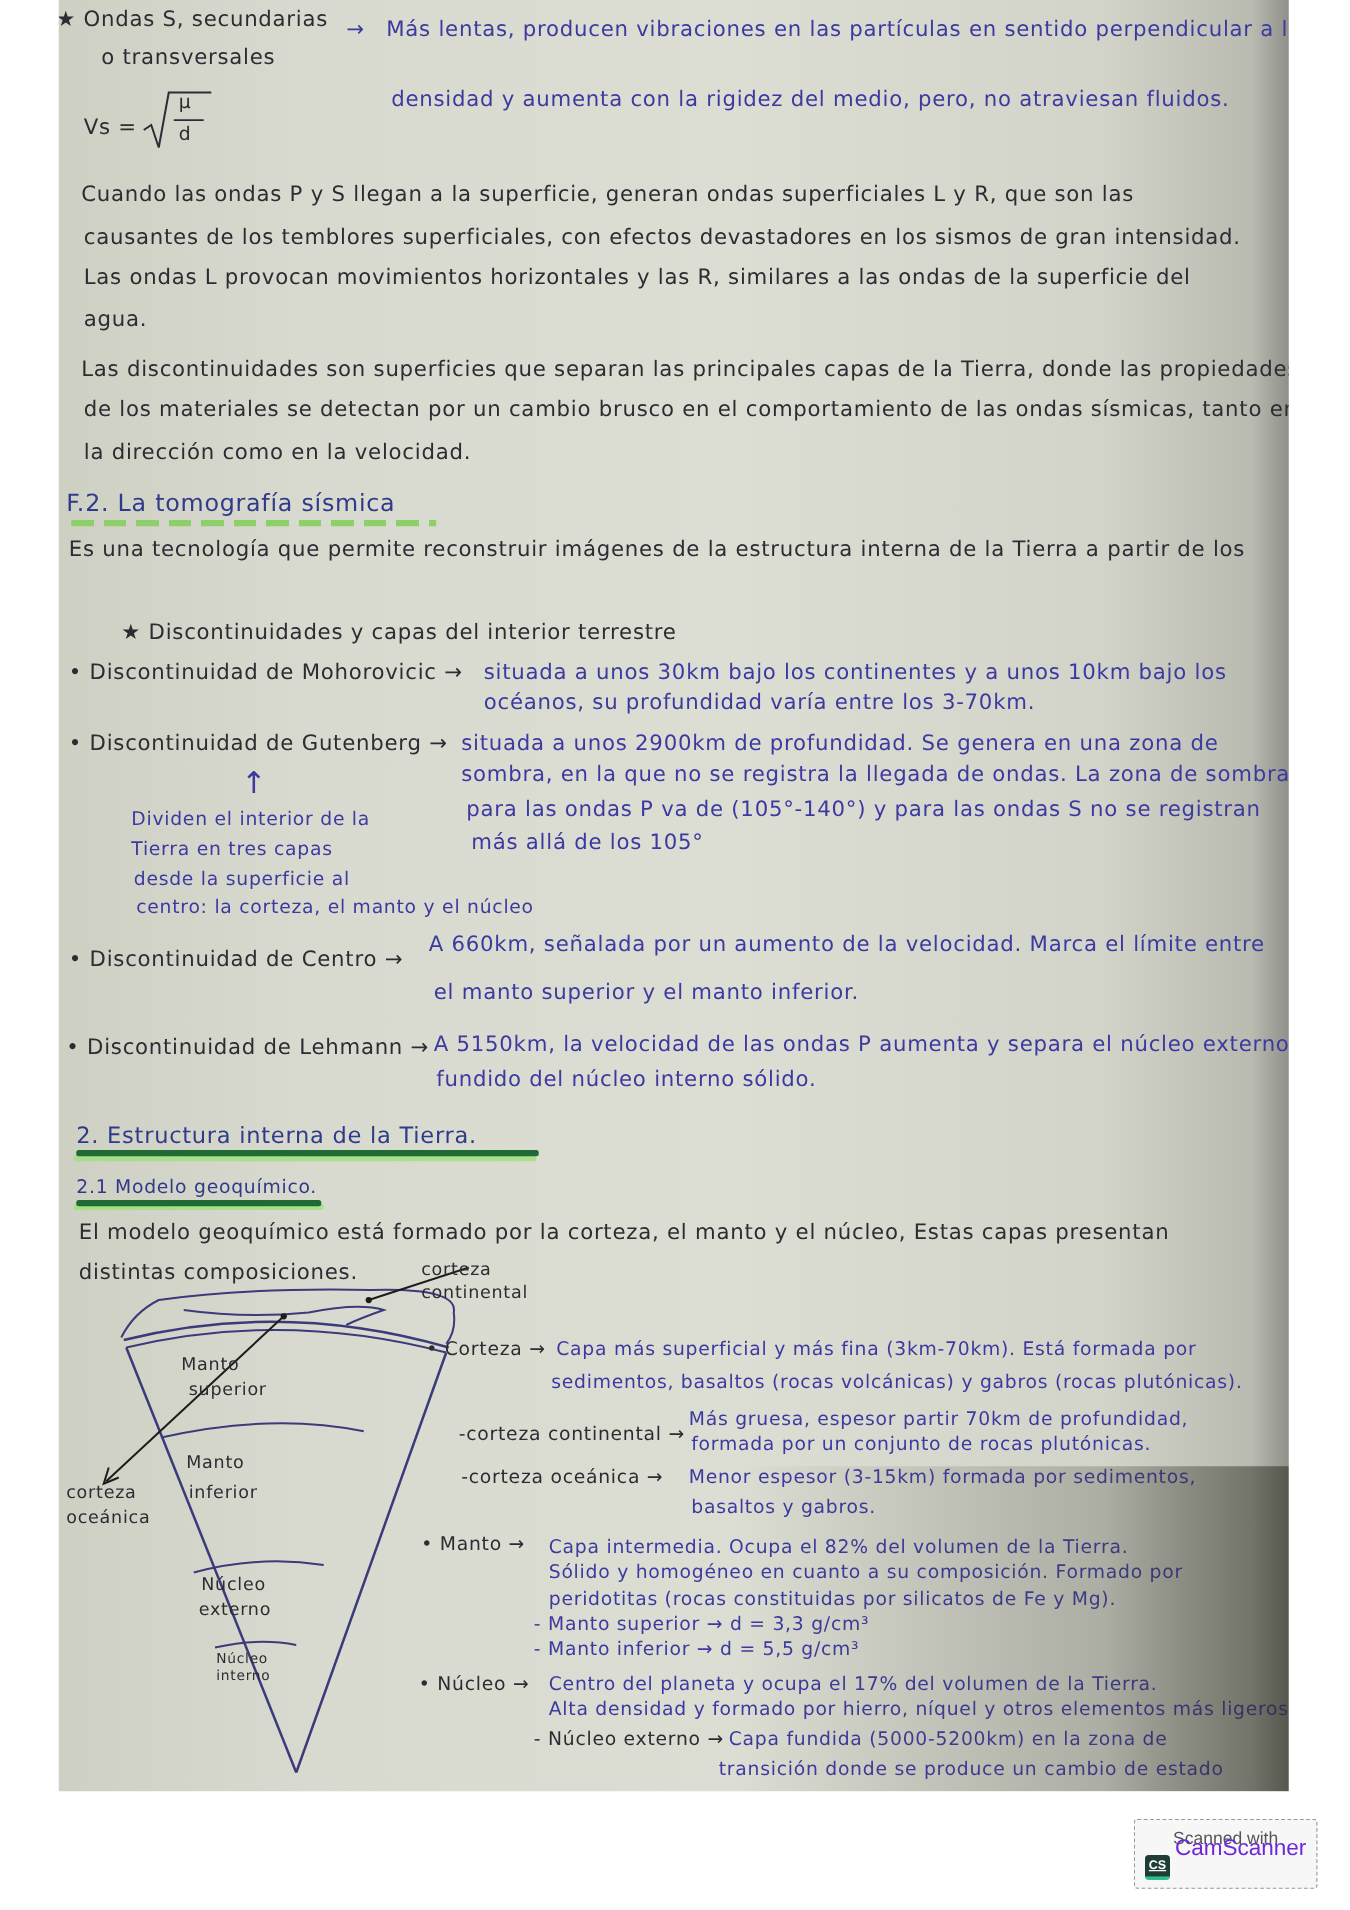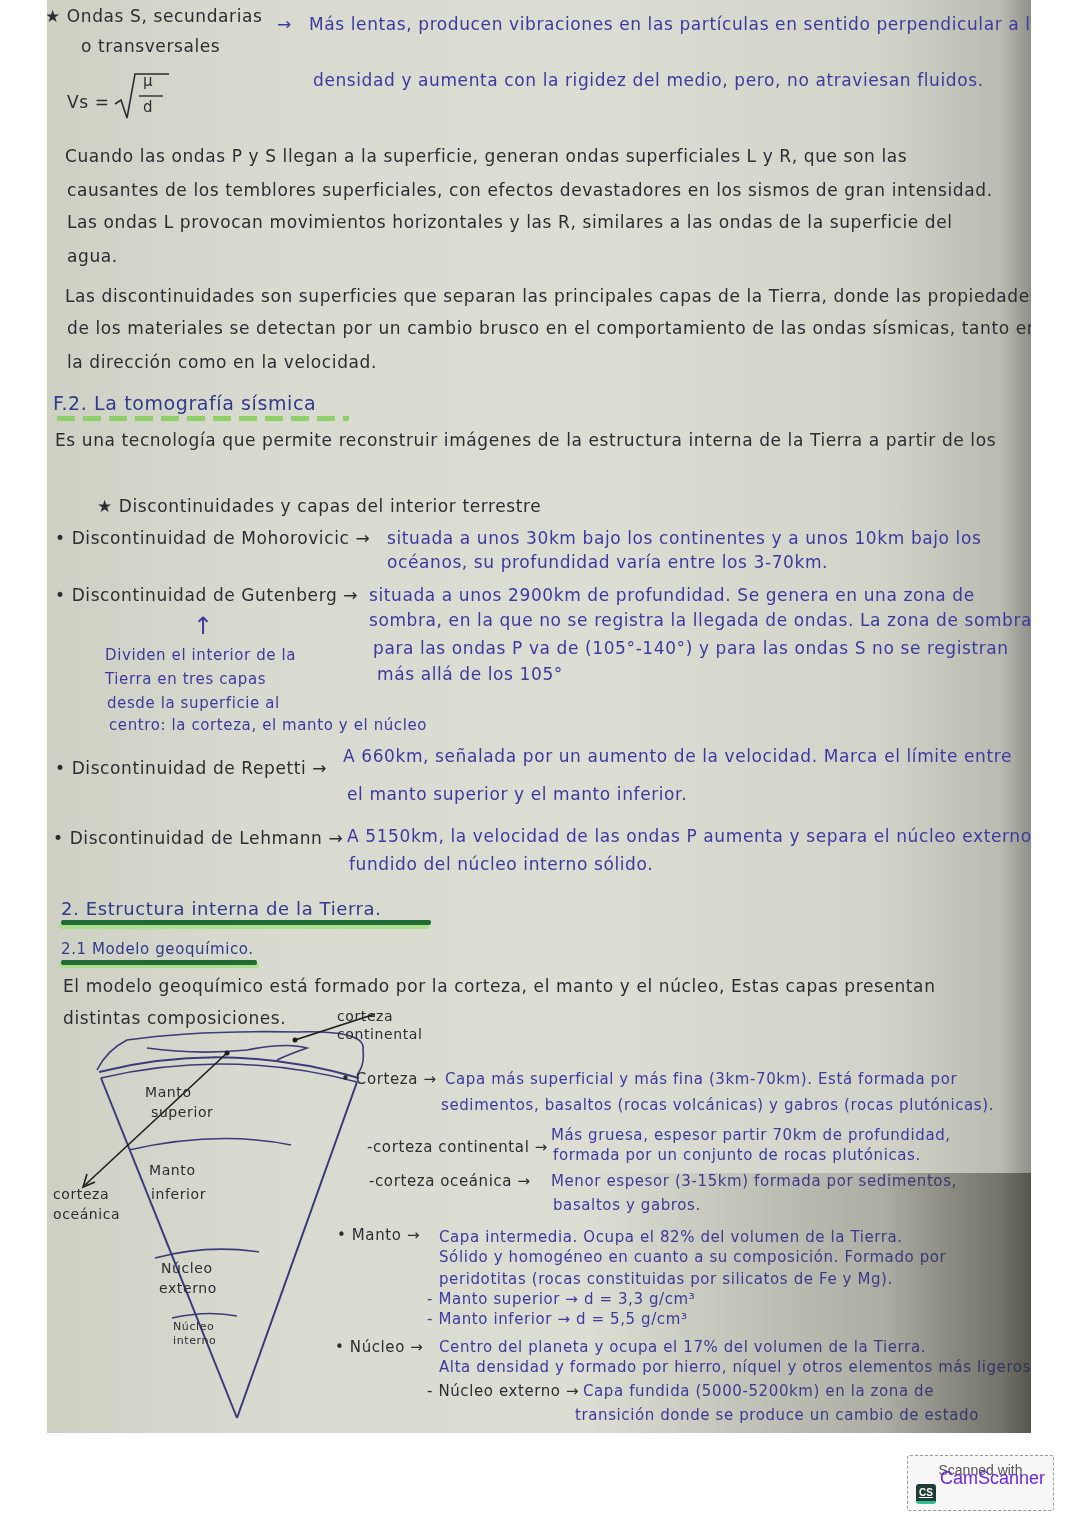--- a/index.html
+++ b/index.html
@@ -81,21 +81,21 @@
   <div class="t pur" style="left:322px;top:610px;">sombra, en la que no se registra la llegada de ondas. La zona de sombra</div>
   <div class="t pur" style="left:326px;top:638px;">para las ondas P va de (105°-140°) y para las ondas S no se registran</div>
   <div class="t pur" style="left:330px;top:664px;">más allá de los 105°</div>
 
   <div class="t pur" style="left:146px;top:612px;font-size:24px;">↑</div>
   <div class="t pur sm" style="left:58px;top:646px;">Dividen el interior de la</div>
   <div class="t pur sm" style="left:58px;top:670px;">Tierra en tres capas</div>
   <div class="t pur sm" style="left:60px;top:694px;">desde la superficie al</div>
   <div class="t pur sm" style="left:62px;top:716px;">centro: la corteza, el manto y el núcleo</div>
 
-  <div class="t blk" style="left:8px;top:758px;">• Discontinuidad de Repetti →</div>
+  <div class="t blk" style="left:8px;top:758px;">• Discontinuidad de Centro →</div>
   <div class="t pur" style="left:296px;top:746px;">A 660km, señalada por un aumento de la velocidad. Marca el límite entre</div>
   <div class="t pur" style="left:300px;top:784px;">el manto superior y el manto inferior.</div>
 
   <div class="t blk" style="left:6px;top:828px;">• Discontinuidad de Lehmann →</div>
   <div class="t pur" style="left:300px;top:826px;">A 5150km, la velocidad de las ondas P aumenta y separa el núcleo externo</div>
   <div class="t pur" style="left:302px;top:854px;">fundido del núcleo interno sólido.</div>
 
   <div class="t h-green" style="left:14px;top:898px;font-size:18px;">2. Estructura interna de la Tierra.</div>
   <div class="hl-ul2" style="left:12px;top:924px;width:370px;"></div>
   <div class="hl-ul" style="left:14px;top:920px;width:370px;"></div>

